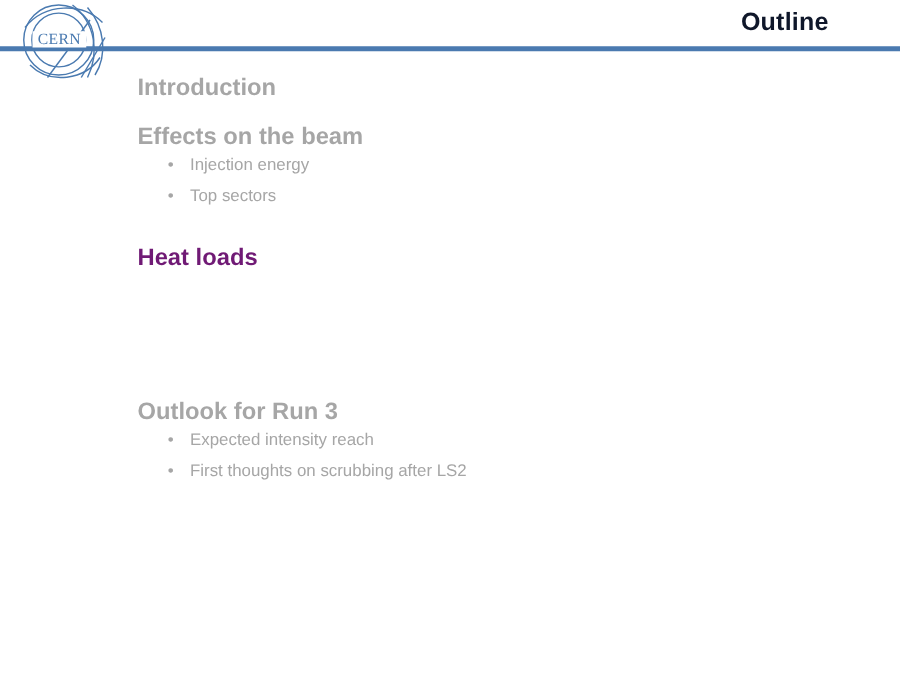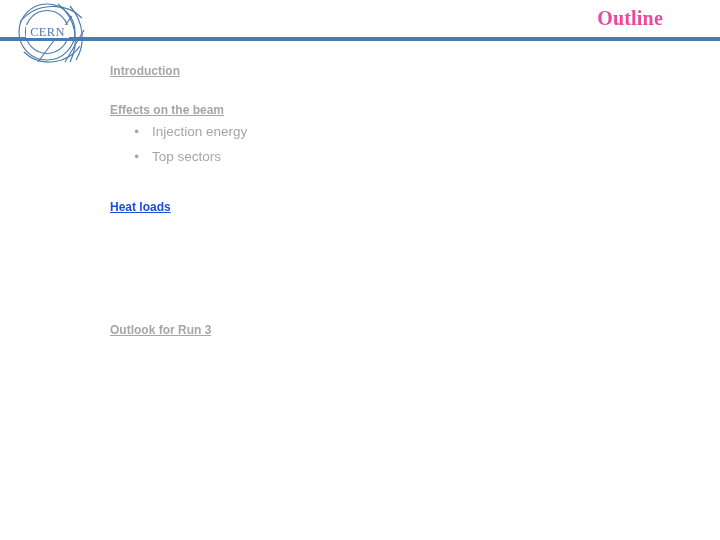--- a/index.html
+++ b/index.html
@@ -32,25 +32,24 @@
     height: 4px;
     background: #4a7ab0;
   }
 
   .slide-title {
     position: absolute;
     right: 12px;
     top: 4px;
     font-size: 20px;
     font-weight: bold;
-    color: #ec4899;
+    color: #0f172a;
     letter-spacing: 0.2px;
     line-height: 28px;
     white-space: nowrap;
-    font-family: Liberation Serif, serif;
   }
 
   
   .cern-logo {
     position: absolute;
     left: 10px;
     top: 0px;
     width: 86px;
     height: 64px;
   }
@@ -64,26 +63,25 @@
     width: 720px;
     height: 488px;
   }
 
   .section {
     position: absolute;
     left: 110px;
   }
 
   .section-title {
-    font-size: 12px;
+    font-size: 19px;
     font-weight: bold;
     line-height: 20px;
     white-space: nowrap;
     margin: 0;
-    text-decoration: underline;
   }
 
   .bullet-list {
     list-style: none;
     margin: 0;
     padding: 0;
   }
 
   .bullet-item {
     position: relative;
@@ -107,21 +105,21 @@
     left: -0px;
     transform: translateX(-100%) translateX(-12px);
   }
 
   .bullet-item .btext {
     display: inline-block;
   }
 
   
   .tone-muted  { color: #a6a6a6; }
-  .tone-strong { color: #1d4ed8; }
+  .tone-strong { color: #701a75; }
 
   
   #sec-0 { top: 9px; }
   #sec-1 { top: 48px; }
   #sec-2 { top: 145px; }
   #sec-3 { top: 268px; }
 </style>
 </head>
 <body>
 
@@ -175,16 +173,24 @@
     </ul>
   </div>
 
   <div class="section" id="sec-2">
     <div class="section-title tone-strong">Heat loads</div>
   </div>
 
   <div class="section" id="sec-3">
     <div class="section-title tone-muted">Outlook for Run 3</div>
     <ul class="bullet-list">
+      <li class="bullet-item tone-muted">
+        <span class="dot"></span>
+        <span class="btext">Expected intensity reach</span>
+      </li>
+      <li class="bullet-item tone-muted">
+        <span class="dot"></span>
+        <span class="btext">First thoughts on scrubbing after LS2</span>
+      </li>
     </ul>
   </div>
 
 </div>
 
 </body></html>

